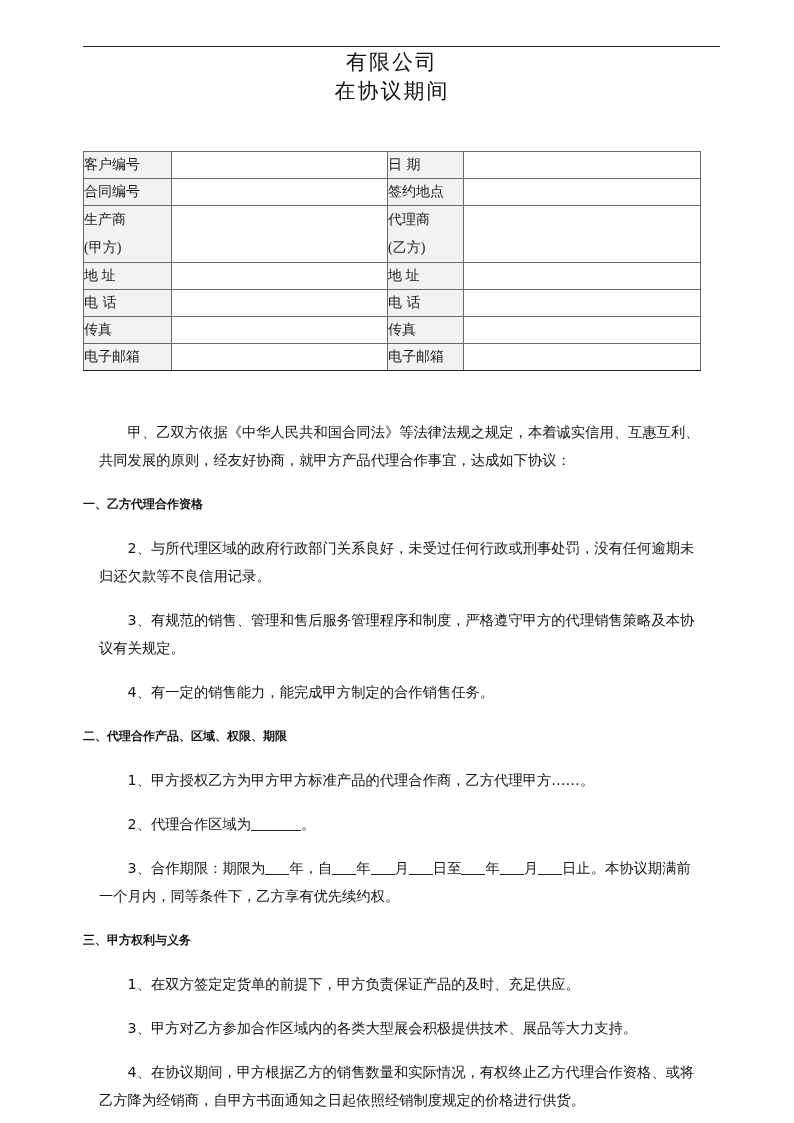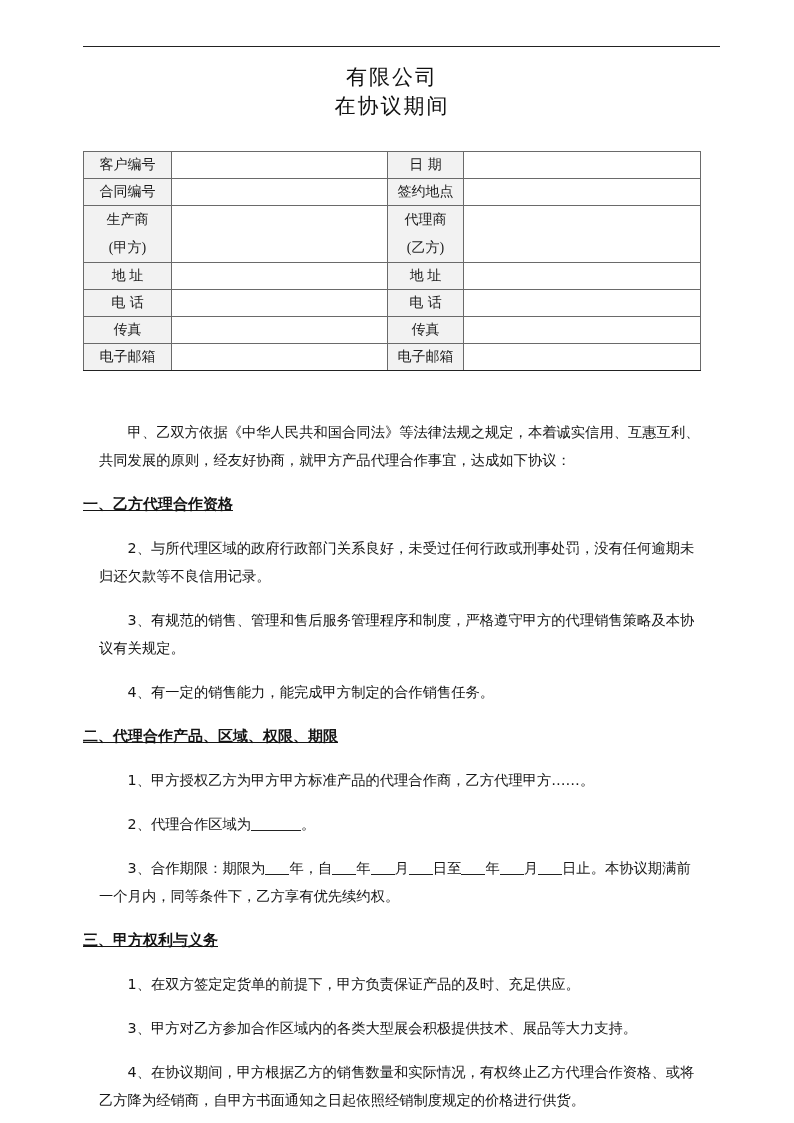--- a/index.html
+++ b/index.html
@@ -6,49 +6,49 @@
   body {
     width: 794px; height: 1123px; position: relative; overflow: hidden;
     font-family: "DejaVu Sans", "Liberation Sans", sans-serif;
     color: #111111;
   }
   .header-rule {
     position: absolute; left: 83px; top: 46px; width: 637px; height: 0;
     border-top: 1.4px solid #222;
   }
   .title-block {
-    position: absolute; left: 0; top: 62px; width: 784px; text-align: center;
-    font-family: Liberation Sans, sans-serif;
+    position: absolute; left: 0; top: 48px; width: 784px; text-align: center;
+    font-family: Liberation Serif, serif;
   }
   .title-line { font-size: 21px; line-height: 29px; letter-spacing: 2px; color: #111; }
 
   table.info {
     position: absolute; left: 83px; top: 151px; width: 617px;
     border-collapse: collapse; table-layout: fixed;
     font-size: 14px;
   }
   table.info td {
     border: 1.3px solid #6a6a6a; padding: 0; height: 26px;
     vertical-align: middle;
   }
   table.info tr.strong-top td { border-top: 1.5px solid #222; font-family: Liberation Serif, serif; }
   table.info td.lbl {
-    background: #f2f2f2; text-align: center; color: #1a1a1a;
+    background: #f2f2f2; color: #1a1a1a;
   }
   table.info td.lbl.double { height: 54px; line-height: 28px; }
   table.info td.val { background: #ffffff; }
   table.info tr.last td { border-bottom: 1.5px solid #222; }
 
   .body-text {
     position: absolute; left: 83px; top: 402px; width: 637px;
     font-size: 14.3px; line-height: 28px; color: #151515;
   }
   .para { text-indent: 2em; margin: 16px; }
   .section {
-    font-weight: bold; font-size: 15px; margin: 6px 0 8px 0; line-height: 28px; text-decoration: underline;
+    font-weight: bold; font-size: 12px; margin: 6px 0 8px 0; line-height: 28px;
   }
   .blank {
     display: inline-block; border-bottom: 1px solid #222; height: 16px;
     vertical-align: -2px;
   }
   .blank.s { width: 24px; }
   .blank.m { width: 50px; }
 </style>
 </head>
 <body>

